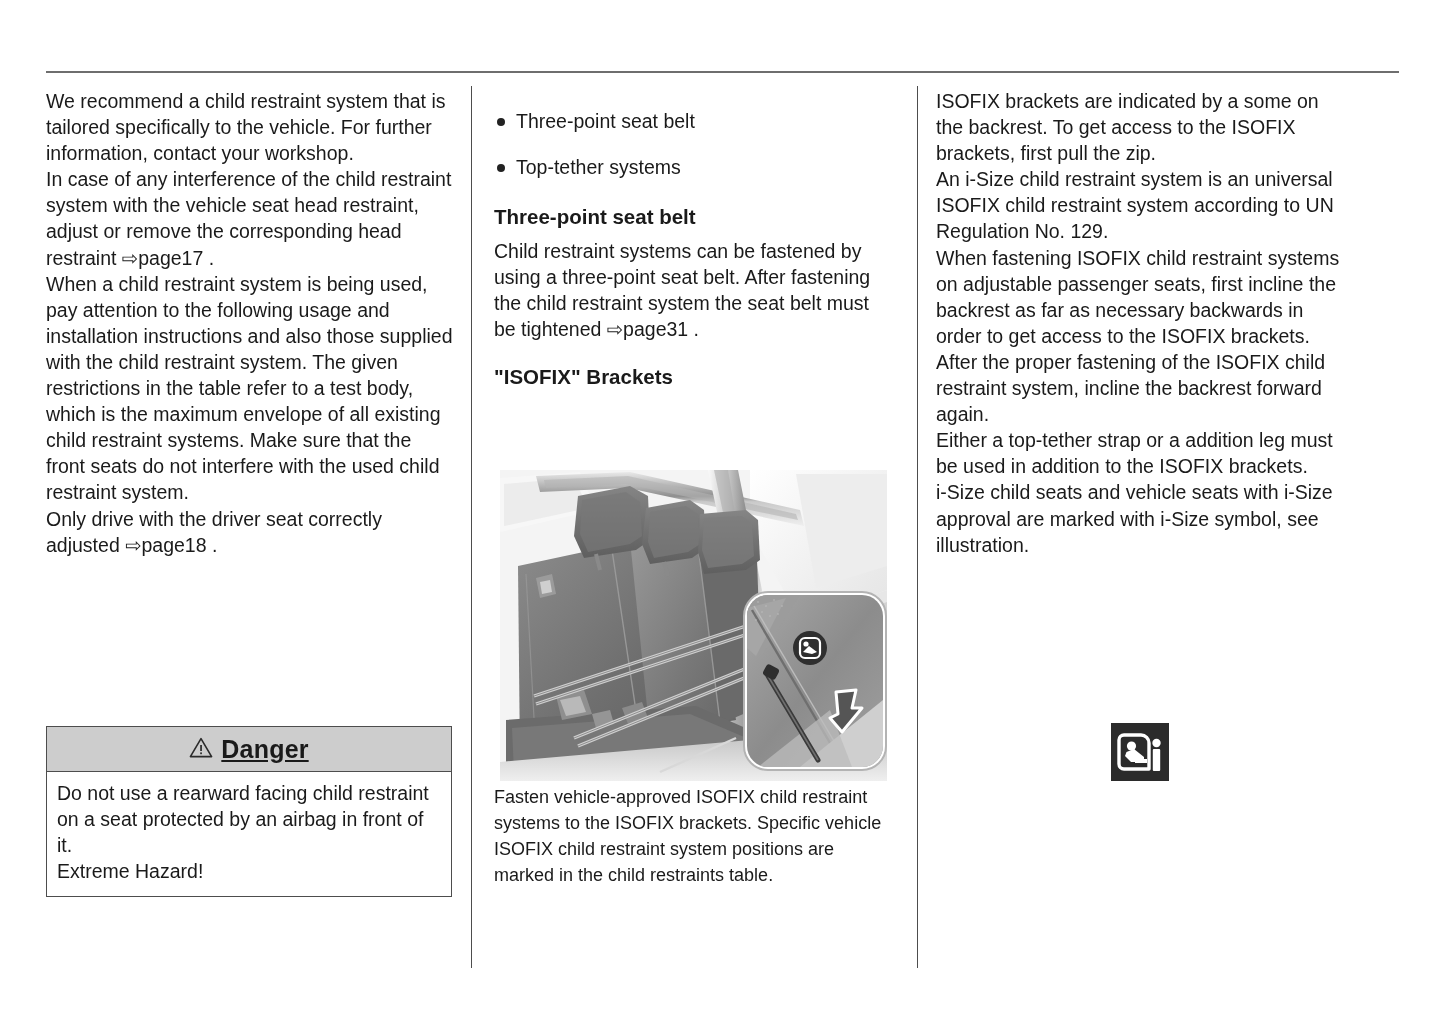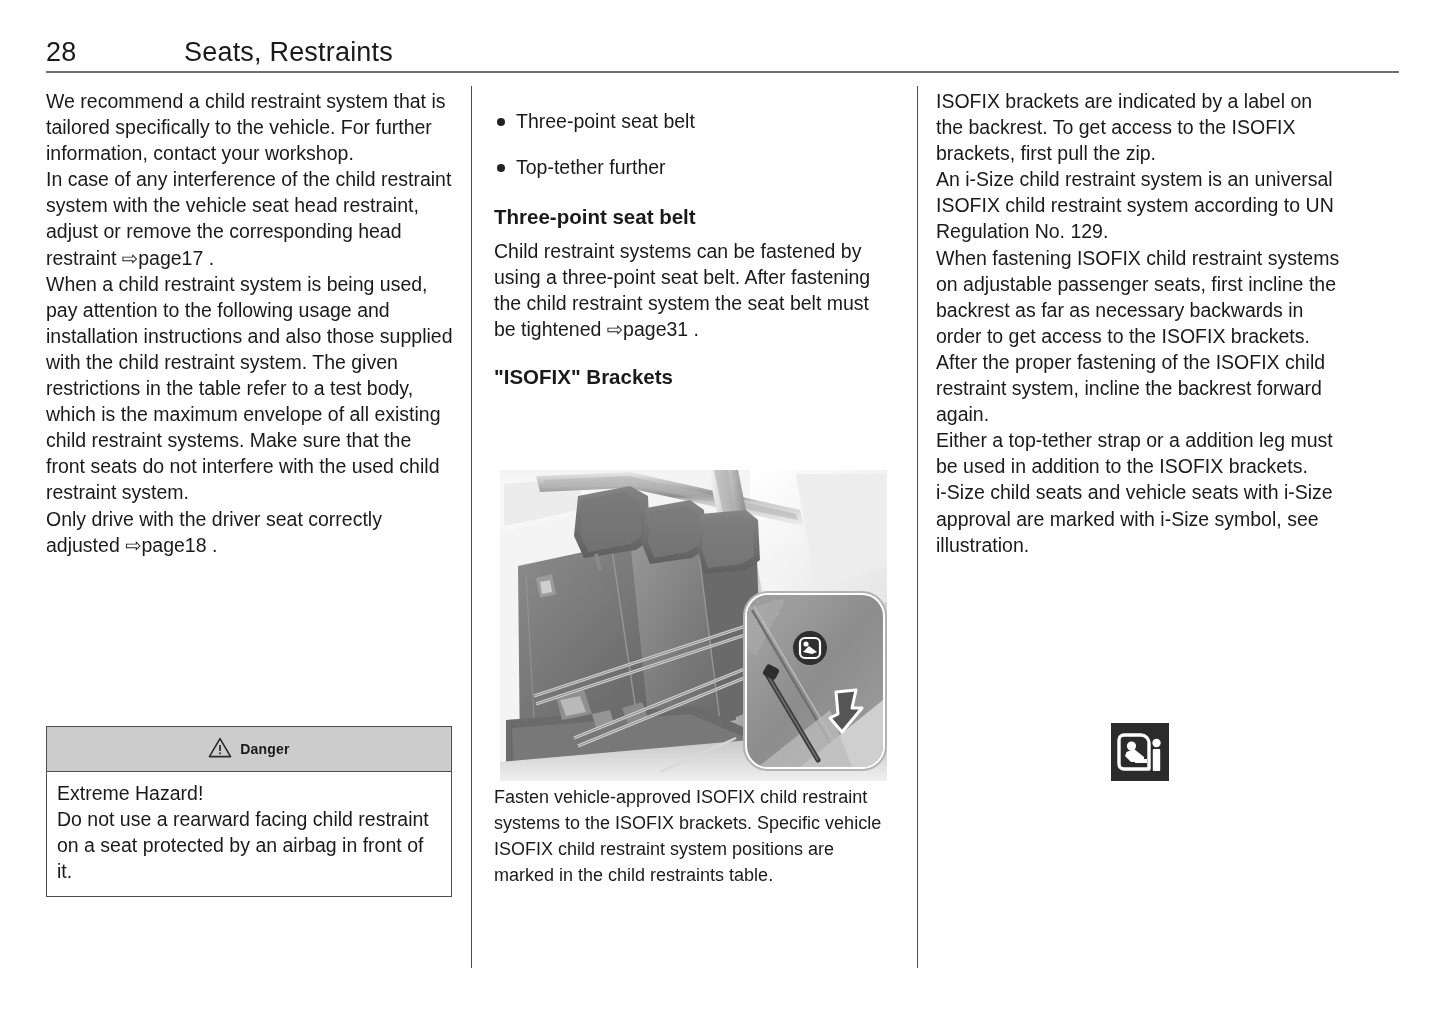--- a/index.html
+++ b/index.html
@@ -126,23 +126,24 @@
   .danger-header {
     background: #cdcdcd;
     border-bottom: 1px solid #4d4d4d;
     height: 44px;
     display: flex;
     align-items: center;
     justify-content: center;
     gap: 8px;
   }
   .danger-title {
-    font-size: 14px;
+    font-size: 25px;
     font-weight: bold;
     letter-spacing: 0.2px;
+    text-decoration: underline;
   }
   .warn-tri {
     display: block;
   }
   .danger-body {
     padding: 8px 10px 12px 10px;
     font-size: 19.5px;
     line-height: 26px;
   }
   .danger-body p { margin: 0; }
@@ -178,24 +179,20 @@
     width: 58px;
     height: 58px;
   }
   .isize-symbol svg { display: block; }
 </style>
 </head>
 <body>
 
 <div class="page">
 
-  <div class="header">
-    <div class="page-number">28</div>
-    <div class="header-title">Seats, Restraints</div>
-  </div>
   <div class="header-rule"></div>
 
   <div class="divider d1"></div>
   <div class="divider d2"></div>
 
   <div class="col c1">
     <p class="para">We recommend a child restraint system that is tailored specifically to the vehicle. For further information, contact your workshop.</p>
     <p class="para">In case of any interference of the child restraint system with the vehicle seat head restraint, adjust or remove the corresponding head restraint ⇨page17 .</p>
     <p class="para">When a child restraint system is being used, pay attention to the following usage and installation instructions and also those supplied with the child restraint system. The given restrictions in the table refer to a test body, which is the maximum envelope of all existing child restraint systems. Make sure that the front seats do not interfere with the used child restraint system.</p>
     <p class="para">Only drive with the driver seat correctly adjusted ⇨page18 .</p>
@@ -206,30 +203,30 @@
       <span class="warn-tri">
         <svg width="24" height="21" viewBox="0 0 24 21">
           <path d="M12 1.6 L22.6 19.6 L1.4 19.6 Z" fill="none" stroke="#2b2b2b" stroke-width="1.6" stroke-linejoin="round"></path>
           <rect x="11.2" y="8" width="1.7" height="6" fill="#2b2b2b"></rect>
           <rect x="11.2" y="15.4" width="1.7" height="1.8" fill="#2b2b2b"></rect>
         </svg>
       </span>
       <span class="danger-title">Danger</span>
     </div>
     <div class="danger-body">
+      <p>Do not use a rearward facing child restraint on a seat protected by an airbag in front of it.</p>
       <p>Extreme Hazard!</p>
-      <p>Do not use a rearward facing child restraint on a seat protected by an airbag in front of it.</p>
     </div>
   </div>
 
   <div class="col c2">
 
     <ul class="bullets">
       <li>Three-point seat belt</li>
-      <li>Top-tether further</li>
+      <li>Top-tether systems</li>
     </ul>
 
     <p class="subhead" style="margin-top:24px;">Three-point seat belt</p>
     <p class="para" style="margin-top:8px;">Child restraint systems can be fastened by using a three-point seat belt. After fastening the child restraint system the seat belt must be tightened ⇨page31 .</p>
 
     <p class="subhead" style="margin-top:22px;">"ISOFIX" Brackets</p>
   </div>
 
   <div class="illustration">
     <svg width="387" height="311" viewBox="0 0 387 311">
@@ -385,21 +382,21 @@
         </g>
       </g>
     </svg>
   </div>
 
   <div class="img-caption">
     <p>Fasten vehicle-approved ISOFIX child restraint systems to the ISOFIX brackets. Specific vehicle ISOFIX child restraint system positions are marked in the child restraints table.</p>
   </div>
 
   <div class="col c3">
-    <p class="para">ISOFIX brackets are indicated by a label on the backrest. To get access to the ISOFIX brackets, first pull the zip.</p>
+    <p class="para">ISOFIX brackets are indicated by a some on the backrest. To get access to the ISOFIX brackets, first pull the zip.</p>
     <p class="para">An i-Size child restraint system is an universal ISOFIX child restraint system according to UN Regulation No. 129.</p>
     <p class="para">When fastening ISOFIX child restraint systems on adjustable passenger seats, first incline the backrest as far as necessary backwards in order to get access to the ISOFIX brackets.</p>
     <p class="para">After the proper fastening of the ISOFIX child restraint system, incline the backrest forward again.</p>
     <p class="para">Either a top-tether strap or a addition leg must be used in addition to the ISOFIX brackets.</p>
     <p class="para">i-Size child seats and vehicle seats with i-Size approval are marked with i-Size symbol, see illustration.</p>
   </div>
 
   <div class="isize-symbol">
     <svg width="58" height="58" viewBox="0 0 58 58">
       <rect x="0" y="0" width="58" height="58" fill="#2b2b2b"></rect>

